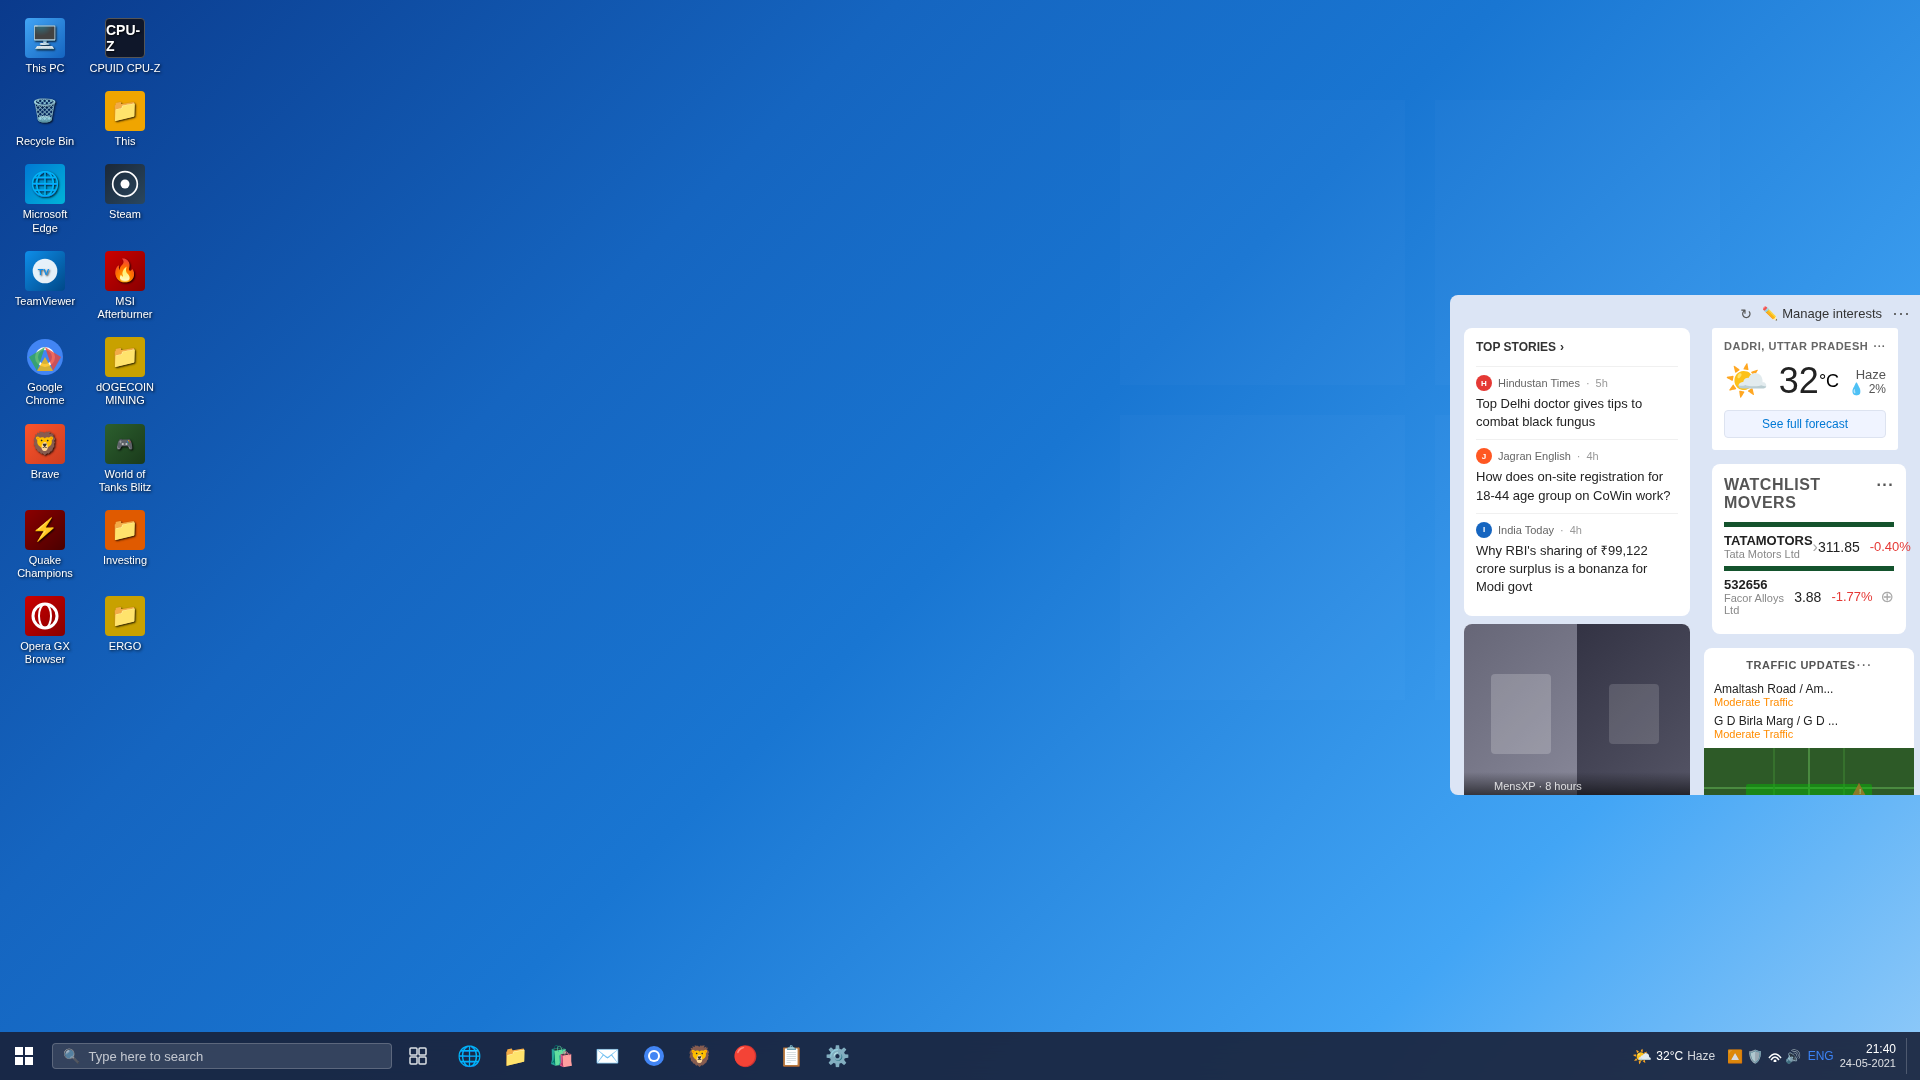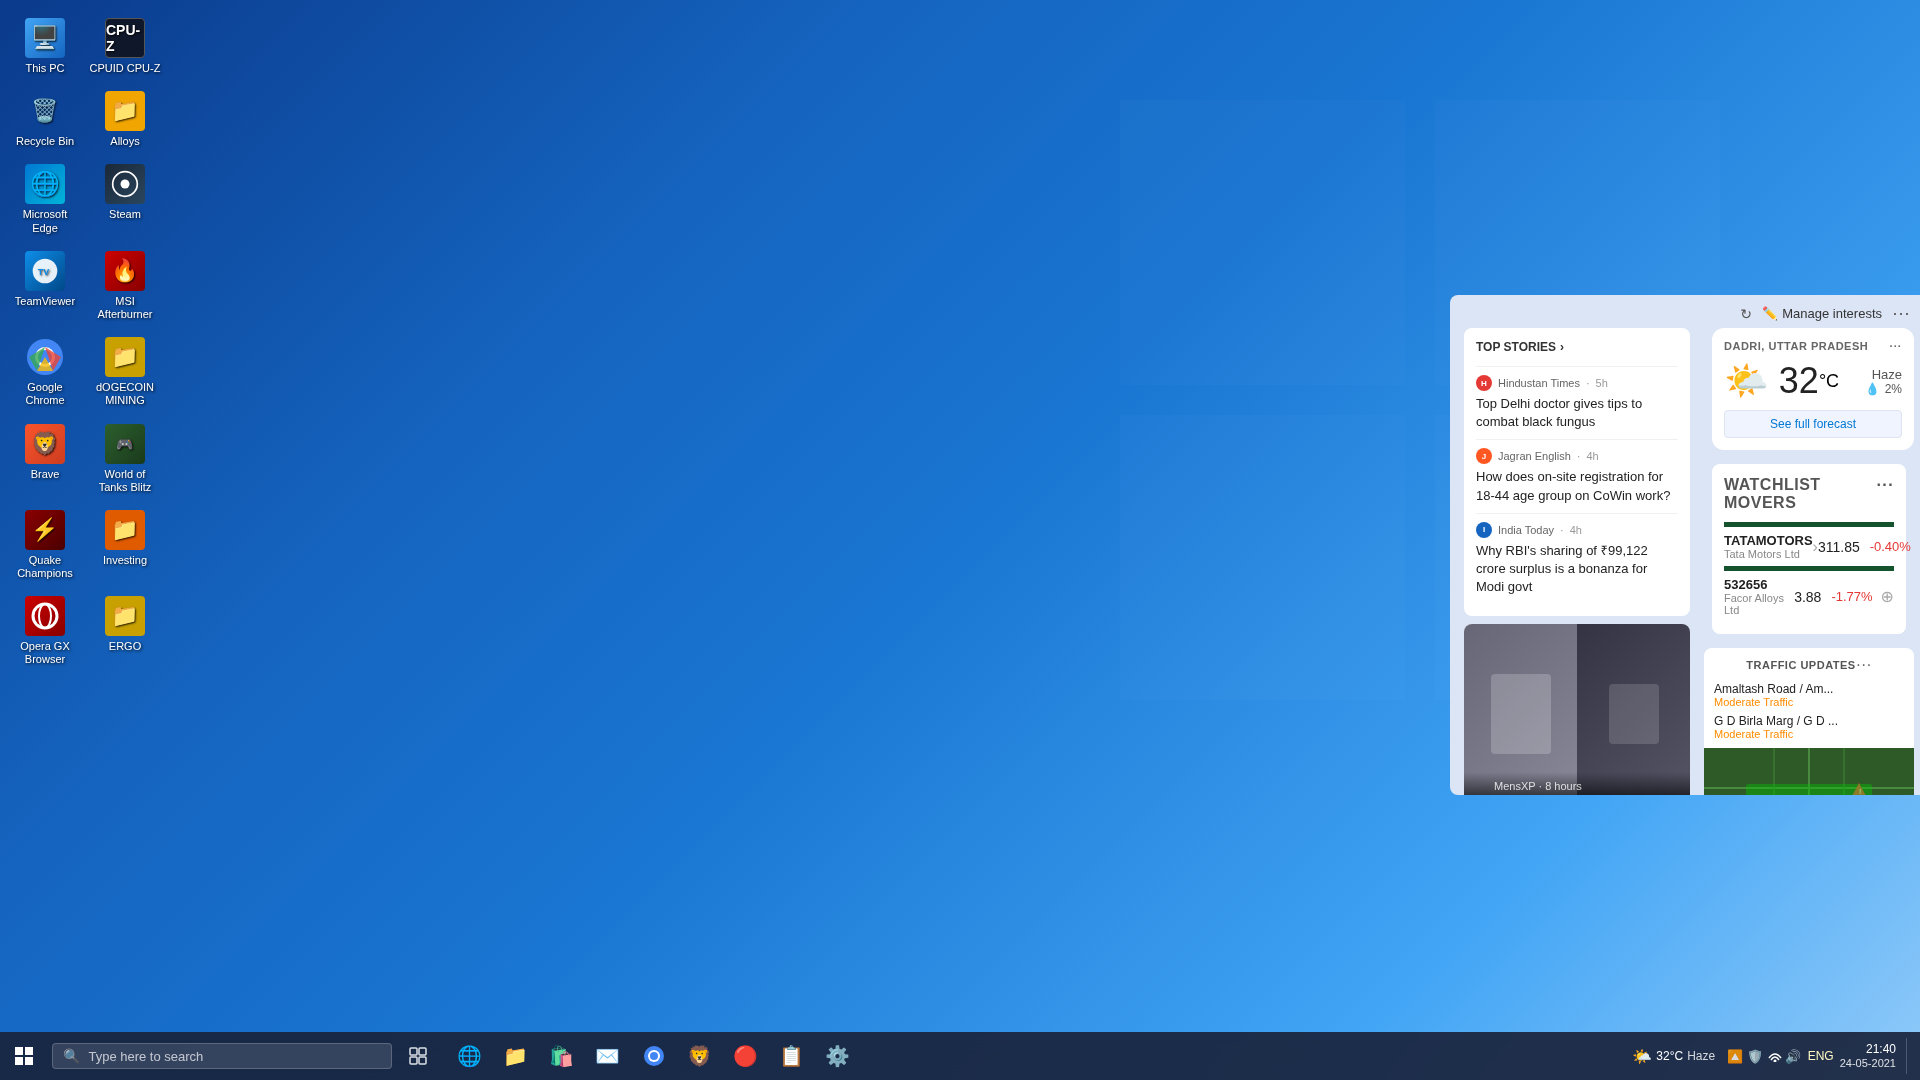--- a/index.html
+++ b/index.html
@@ -135,22 +135,22 @@
     .news-headline {
       font-size: 13px;
       color: #222;
       line-height: 1.4;
       cursor: pointer;
     }
 
     
     .weather-section {
       background: white;
-      margin: 0 0 8px 8px;
-      border-radius: 12px;
+      margin: 0 16px 8px 8px;
+      border-radius: 3px;
       padding: 12px;
     }
     .weather-location {
       font-size: 11px;
       font-weight: 600;
       color: #666;
       text-transform: uppercase;
       letter-spacing: 0.5px;
       display: flex;
       justify-content: space-between;
@@ -396,21 +396,21 @@
       color: white;
       line-height: 1.2;
     }
     .clock-date {
       font-size: 11px;
       color: rgba(255,255,255,0.85);
       line-height: 1.2;
     }
     .taskbar-lang {
       font-size: 12px;
-      color: #fef9c3;
+      color: #3b82f6;
     }
 
     
     .traffic-map {
       width: 100%;
       height: 120px;
       background: linear-gradient(135deg, #2d5a27 0%, #3a7a32 40%, #4a9a40 70%, #2d5a27 100%);
       position: relative;
       overflow: hidden;
     }
@@ -450,21 +450,21 @@
     <div class="icon-img icon-cpuz" style="background:#0f172a; border:1px solid #555; font-size:14px; color:#fff; font-weight:bold;">CPU-Z</div>
     <span class="icon-label">CPUID CPU-Z</span>
   </div>
 
   <div class="desktop-icon">
     <div class="icon-img icon-recycle">🗑️</div>
     <span class="icon-label">Recycle Bin</span>
   </div>
   <div class="desktop-icon">
     <div class="icon-img" style="background:#f0a500;">📁</div>
-    <span class="icon-label">Alloys</span>
+    <span class="icon-label">This</span>
   </div>
 
   <div class="desktop-icon">
     <div class="icon-img" style="background:linear-gradient(135deg,#0078d4,#00b4d8); font-size:24px;">🌐</div>
     <span class="icon-label">Microsoft Edge</span>
   </div>
   <div class="desktop-icon">
     <div class="icon-img" style="background:linear-gradient(135deg,#1b2838,#2a475e);">
       <svg width="28" height="28" viewBox="0 0 50 50" fill="white">
           <circle cx="25" cy="25" r="22" fill="none" stroke="white" stroke-width="3"></circle>

